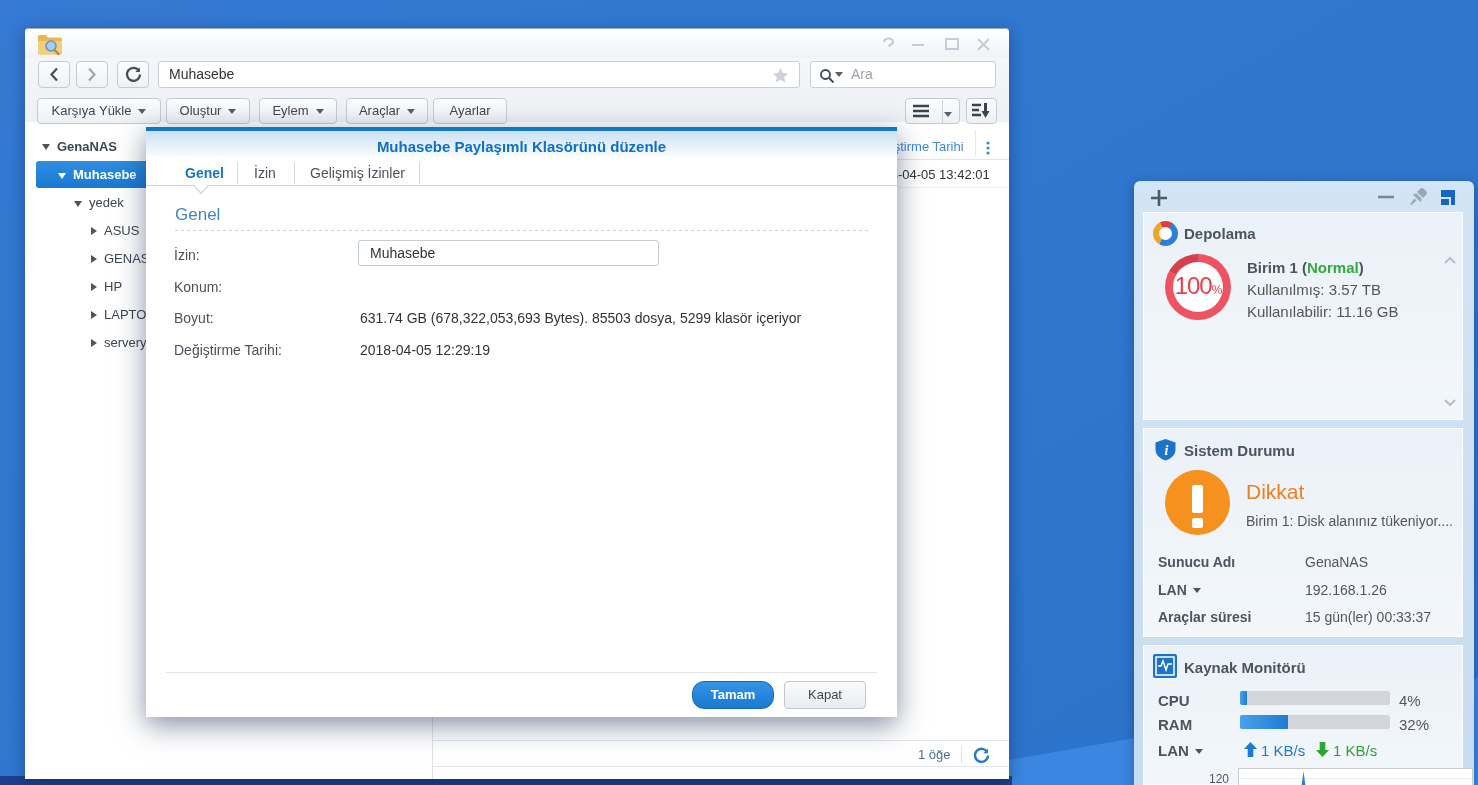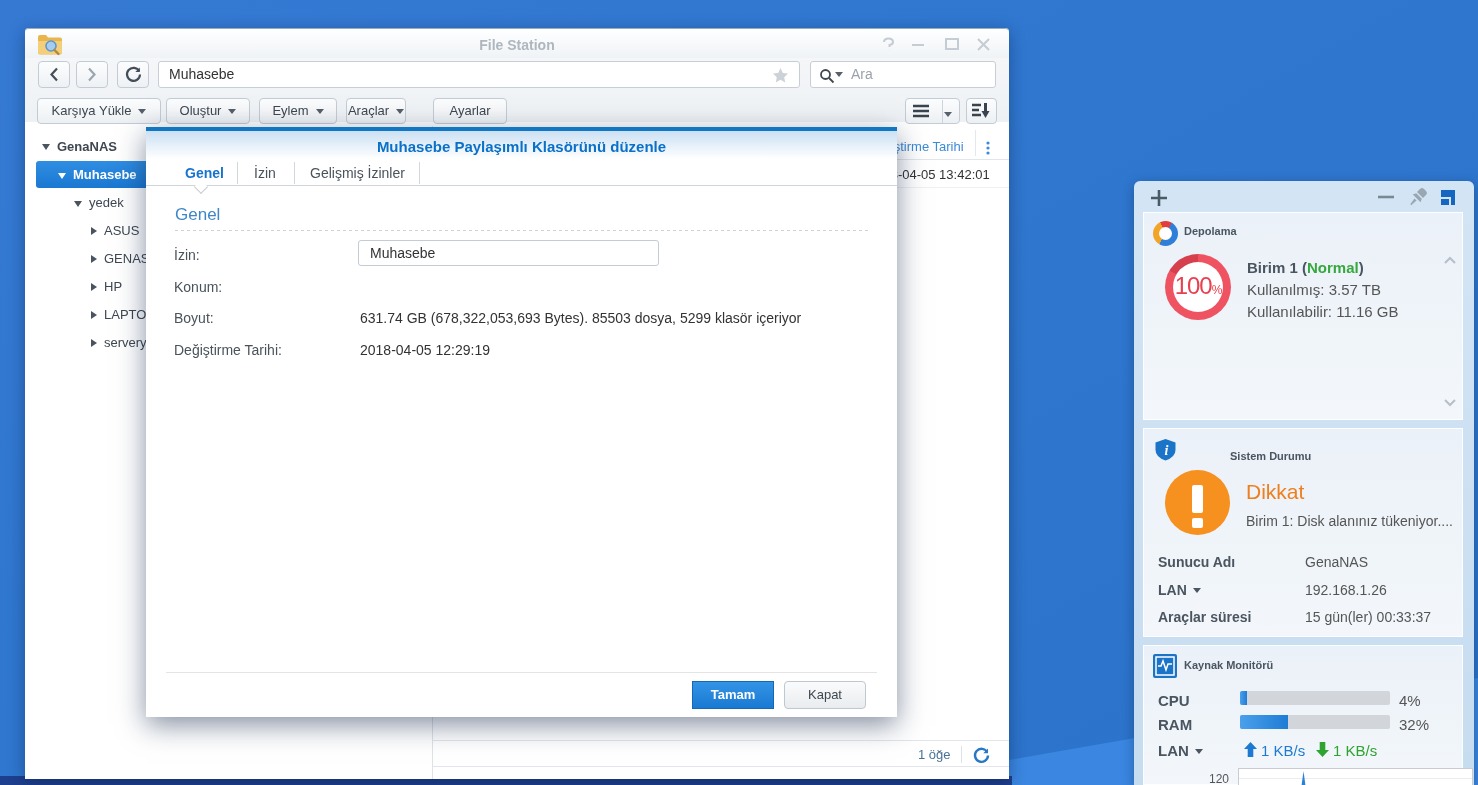--- a/index.html
+++ b/index.html
@@ -40,26 +40,26 @@
 #dlgtitle{position:absolute;left:0;top:11px;width:100%;text-align:center;font-size:15px;font-weight:bold;color:#0a70c8;}
 #tabs{position:absolute;left:0;top:33px;width:751px;height:26px;border-bottom:1px solid #cfd5da;}
 .tabsep{position:absolute;top:2px;width:1px;height:22px;background:#d3d8dd;}
 #notch{position:absolute;left:50px;top:55px;width:10px;height:10px;background:#fff;border-right:1px solid #c6ccd2;border-bottom:1px solid #c6ccd2;transform:rotate(45deg);}
 #gsec{position:absolute;left:29px;top:78px;font-size:17px;color:#3f86c9;}
 #gdash{position:absolute;left:29px;top:103px;width:693px;height:1px;background:repeating-linear-gradient(90deg,#ccd3da 0 3px,transparent 3px 6px);}
 .frmlbl{position:absolute;left:28px;font-size:14px;color:#4a525a;}
 .frmval{position:absolute;left:214px;font-size:14px;color:#333;}
 .inp{position:absolute;left:212px;width:301px;height:26px;background:#fff;border:1px solid #c3cbd3;border-radius:3px;font-size:14px;color:#333;line-height:24px;padding-left:11px;}
 #ftline{position:absolute;left:20px;top:545px;width:711px;height:1px;background:#e4e4e4;}
-#btnok{position:absolute;left:546px;top:554px;width:82px;height:28px;background:linear-gradient(#3394e6,#1a79d2);border:1px solid #1668b4;border-radius:0;color:#fff;font-weight:bold;font-size:13px;text-align:center;line-height:26px;}
+#btnok{position:absolute;left:546px;top:554px;width:82px;height:28px;background:linear-gradient(#3394e6,#1a79d2);border:1px solid #1668b4;border-radius:12px;color:#fff;font-weight:bold;font-size:13px;text-align:center;line-height:26px;}
 #btncl{position:absolute;left:638px;top:554px;width:82px;height:28px;background:linear-gradient(#fafbfc,#e9ecef);border:1px solid #bfc7cf;border-radius:4px;color:#3e4751;font-size:13px;text-align:center;line-height:26px;}
 
 #panel{position:absolute;left:1134px;top:181px;width:340px;height:604px;background:linear-gradient(#d3e5f5,#c6dcef);border-radius:6px 6px 0 0;box-shadow:0 3px 12px rgba(10,30,60,.35);}
 .card{position:absolute;left:9px;width:320px;background:linear-gradient(#ebf1f8,#f3f7fb);border:1px solid #fdfeff;}
-.cardtitle{font-size:11px;font-weight:bold;color:#4a5560;}
+.cardtitle{font-size:15px;font-weight:bold;color:#4a5560;}
 .wlabel{font-weight:bold;font-size:14px;color:#4a5560;}
 .wval{font-size:14px;color:#555;}
 #donut{position:absolute;left:21px;top:41px;width:66px;height:66px;border-radius:50%;background:conic-gradient(from 0deg,#ef5260 0 300deg,#d63f4e 300deg 360deg);}
 #donut .hole{position:absolute;left:8px;top:8px;width:50px;height:50px;border-radius:50%;background:#fff;text-align:center;}
 .chev{width:14px;height:14px;}
 #orangec{position:absolute;left:21px;top:41px;width:65px;height:65px;border-radius:50%;background:#f6901e;}
 .bar{position:absolute;left:96px;width:150px;height:14px;background:#d2d6da;border-radius:2px;overflow:hidden;}
 .barfill{height:14px;background:linear-gradient(90deg,#4aa0ec,#1f7cd4);}
 </style></head><body>
 <div id="desk"></div>
@@ -67,21 +67,20 @@
 <div id="darkstrip"></div>
 
 <div id="win">
   <div id="titlebar">
     <svg class="abs" style="left:12px;top:4px" width="26" height="23" viewBox="0 0 26 23">
       <path d="M1 4 q0-2 2-2 l6 0 l2 2.5 l12 0 q2 0 2 2 l0 13 q0 2-2 2 l-20 0 q-2 0-2-2 z" fill="#e8b64c"></path>
       <path d="M1 8 l24 0 l0 11 q0 2-2 2 l-20 0 q-2 0-2-2 z" fill="#f3cf7a"></path>
       <circle cx="14" cy="13" r="5" fill="#a6cdf0" stroke="#5e97cf" stroke-width="1.6"></circle>
       <path d="M17.5 17 l4 4" stroke="#b08a3a" stroke-width="2.4" stroke-linecap="round"></path>
     </svg>
-    <div id="title">File Station</div>
     <svg class="abs" style="left:857px;top:8px" width="120" height="15" viewBox="0 0 120 15" fill="none" stroke="#c6ccd3" stroke-width="2">
       <path d="M2 5 q0-3.5 4.5-3.5 q4.5 0 4.5 3.5 q0 2.5-3.5 3 l0 2"></path>
         <path d="M7.5 13.5 l0 .1"></path>
       <path d="M30 8 l12 0"></path>
       <rect x="64" y="2" width="12" height="10"></rect>
       <path d="M96 2 l11 11 M107 2 l-11 11"></path>
     </svg>
   </div>
   <div id="navrow"></div>
   <div class="navbtn" style="left:13px;">
@@ -109,21 +108,21 @@
     <svg class="abs" style="left:8px;top:6px" width="16" height="16" viewBox="0 0 16 16">
         <circle cx="6.5" cy="6.5" r="4.5" stroke="#3e4751" stroke-width="1.8" fill="none"></circle>
         <path d="M10 10 L14.5 14.5" stroke="#3e4751" stroke-width="1.8"></path>
       </svg>
     <span class="caret" style="margin-left:24px"></span>
     <span style="margin-left:4px">Ara</span>
   </div>
   <div class="toolbtn" style="left:12px;width:124px;">Karşıya Yükle<span class="caret"></span></div>
   <div class="toolbtn" style="left:141px;width:84px;">Oluştur<span class="caret"></span></div>
   <div class="toolbtn" style="left:234px;width:78px;">Eylem<span class="caret"></span></div>
-  <div class="toolbtn" style="left:321px;width:60px;">Araçlar<span class="caret"></span></div>
+  <div class="toolbtn" style="left:321px;width:82px;">Araçlar<span class="caret"></span></div>
   <div class="toolbtn" style="left:408px;width:74px;">Ayarlar</div>
   <div class="toolbtn" style="left:880px;width:55px;">
     <svg width="16" height="14" viewBox="0 0 16 14" style="margin-top:5px;margin-right:4px">
         <path d="M0 2 h16 M0 7 h16 M0 12 h16" stroke="#3a444e" stroke-width="2.6"></path>
       </svg>
     <span class="caret" style="margin-left:8px"></span>
     <div class="abs" style="left:36px;top:1px;width:1px;height:23px;background:#ccd4dc"></div>
   </div>
   <div class="toolbtn" style="left:941px;width:31px;">
     <svg width="19" height="16" viewBox="0 0 19 16" style="margin-top:4px">
@@ -229,21 +228,21 @@
     <svg class="chev abs" style="left:299px;top:182px" viewBox="0 0 14 14">
         <path d="M2 5 L7 10 L12 5" stroke="#b6bfc9" stroke-width="2" fill="none"></path>
       </svg>
   </div>
 
   <div class="card" style="top:247px;height:209px;">
     <svg class="abs" style="left:10px;top:9px" width="23" height="23" viewBox="0 0 23 23">
       <path d="M11.5 1 L21.5 4.5 V12 Q21.5 19 11.5 22.5 Q1.5 19 1.5 12 V4.5 Z" fill="#1b74c8"></path>
       <text x="12.5" y="17" font-size="14" font-style="italic" font-weight="bold" fill="#fff" text-anchor="middle" font-family="Liberation Serif,serif">i</text>
     </svg>
-    <div class="cardtitle abs" style="left:40px;top:21px;margin-left:46px;">Sistem Durumu</div>
+    <div class="cardtitle abs" style="left:40px;top:13px;">Sistem Durumu</div>
     <div id="orangec"></div>
     <div class="abs" style="left:48px;top:56px;width:11px;height:28px;background:#fff;border-radius:2px;"></div>
     <div class="abs" style="left:48px;top:89px;width:11px;height:10px;background:#fff;border-radius:2px;"></div>
     <div class="abs" style="left:102px;top:51px;font-size:21px;color:#ef7f1e;">Dikkat</div>
     <div class="abs" style="left:102px;top:84px;font-size:14px;color:#555;">Birim 1: Disk alanınız tükeniyor....</div>
     <div class="wlabel abs" style="left:14px;top:125px;">Sunucu Adı</div>
       <div class="wval abs" style="left:161px;top:125px;">GenaNAS</div>
     <div class="wlabel abs" style="left:14px;top:153px;">LAN <span class="caret" style="border-top-color:#4a5560;margin-left:2px;"></span></div>
       <div class="wval abs" style="left:161px;top:153px;">192.168.1.26</div>
     <div class="wlabel abs" style="left:14px;top:180px;">Araçlar süresi</div>

